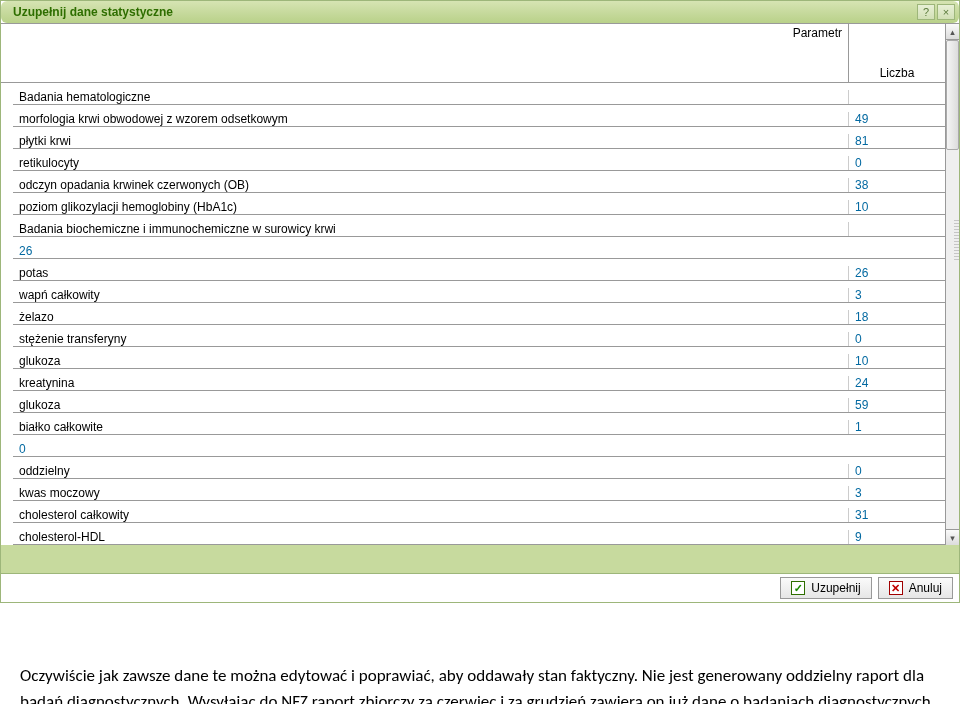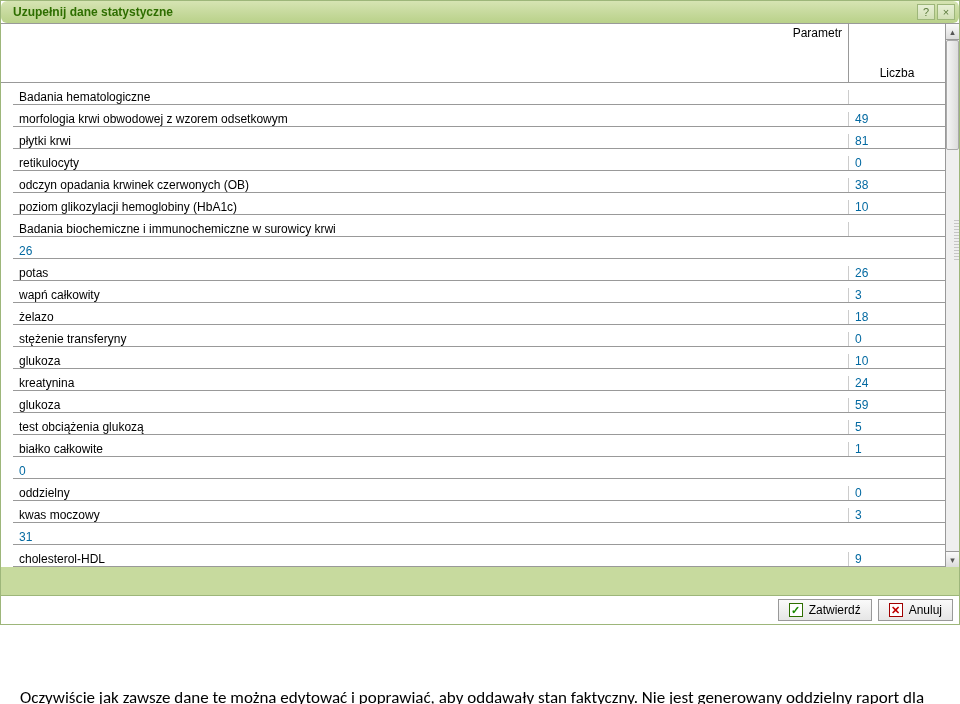--- a/index.html
+++ b/index.html
@@ -115,39 +115,36 @@
             </div>
             <div class="row">
               <div class="cell-param">kreatynina</div>
               <div class="cell-liczba">24</div>
             </div>
             <div class="row">
               <div class="cell-param">glukoza</div>
               <div class="cell-liczba">59</div>
             </div>
             <div class="row">
-              <div class="cell-param">test obciążenia glukozą</div>
-              <div class="cell-liczba">5</div>
-            </div>
-            <div class="row">
               <div class="cell-param">białko całkowite</div>
               <div class="cell-liczba">1</div>
             </div>
             <div class="row">
               <div class="cell-liczba">0</div>
             </div>
             <div class="row">
               <div class="cell-param">oddzielny</div>
               <div class="cell-liczba">0</div>
             </div>
             <div class="row">
               <div class="cell-param">kwas moczowy</div>
               <div class="cell-liczba">3</div>
             </div>
             <div class="row">
+              <div class="cell-param">cholesterol całkowity</div>
               <div class="cell-liczba">31</div>
             </div>
             <div class="row">
               <div class="cell-param">cholesterol-HDL</div>
               <div class="cell-liczba">9</div>
             </div>
           </div>
       </div>
       <div class="scrollbar">
         <div class="sb-btn">
@@ -161,21 +158,21 @@
           <span>▾</span>
         </div>
       </div>
     </div>
     <div class="footer-gap"></div>
   </div>
 
   <div class="footer-bar">
     <div class="action-btn">
       <span class="ic ic-confirm">✓</span>
-      <span>Zatwierdź</span>
+      <span>Uzupełnij</span>
     </div>
     <div class="action-btn">
       <span class="ic ic-cancel">✕</span>
       <span>Anuluj</span>
     </div>
   </div>
 </div>
 
 <div class="doc-text">
   <span>Oczywiście jak zawsze dane te można edytować i poprawiać, aby oddawały stan faktyczny. Nie jest generowany oddzielny raport dla badań diagnostycznych. Wysyłając do NFZ raport zbiorczy za czerwiec i za grudzień zawiera on już dane o badaniach diagnostycznych.</span>

